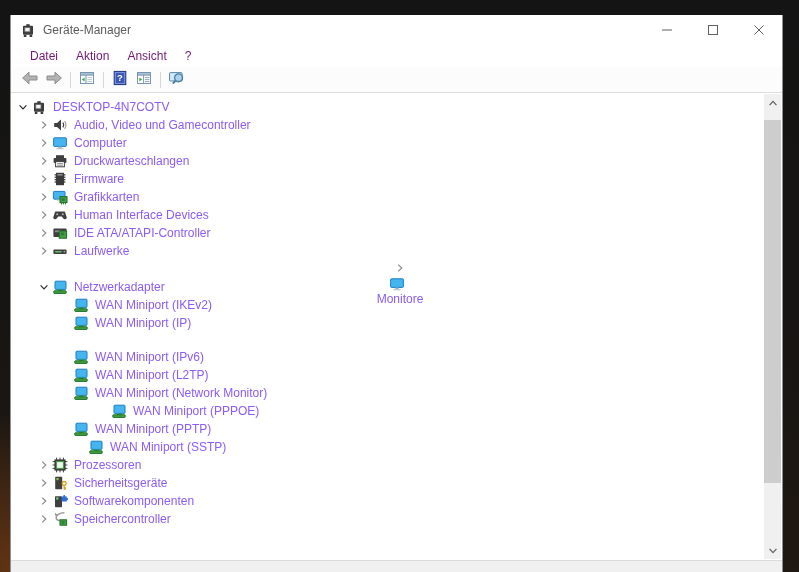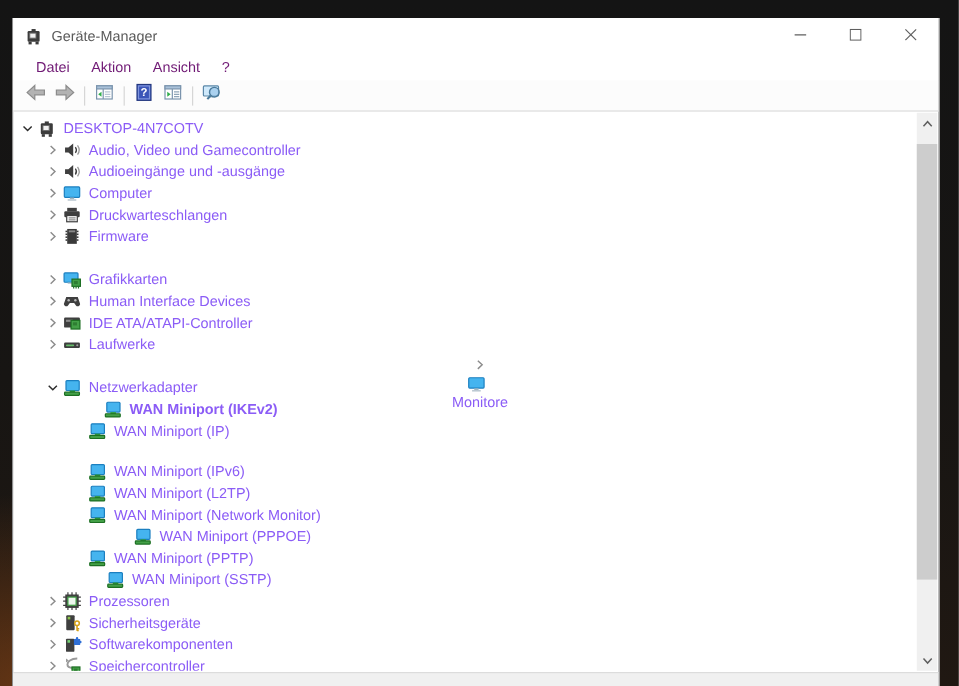--- a/index.html
+++ b/index.html
@@ -181,35 +181,20 @@
           <span>Audio, Video und Gamecontroller</span>
         </div>
         <div class="tree-row" style="padding-left: 24px;">
           <span class="chev">
             <svg width="16" height="16" viewBox="0 0 16 16">
               <path d="M6.2 4.6L9.8 8l-3.6 3.4" fill="none" stroke="#8c8c8c" stroke-width="1.2"></path>
             </svg>
           </span>
           <span class="ticon">
             <svg width="16" height="16" viewBox="0 0 16 16">
-              <path d="M2.2 6h2.8L9 2.6v10.8L5 10H2.2z" fill="#3f3f3f"></path>
-              <path d="M10.8 5.6q1.8 2.4 0 4.8" stroke="#3f3f3f" fill="none" stroke-width="1.1"></path>
-              <path d="M12.6 4.1q2.8 3.9 0 7.8" stroke="#9b9b9b" fill="none" stroke-width="1.1"></path>
-            </svg>
-          </span>
-          <span>Audioeingänge und -ausgänge</span>
-        </div>
-        <div class="tree-row" style="padding-left: 24px;">
-          <span class="chev">
-            <svg width="16" height="16" viewBox="0 0 16 16">
-              <path d="M6.2 4.6L9.8 8l-3.6 3.4" fill="none" stroke="#8c8c8c" stroke-width="1.2"></path>
-            </svg>
-          </span>
-          <span class="ticon">
-            <svg width="16" height="16" viewBox="0 0 16 16">
               <rect x="1.6" y="2.8" width="12.8" height="8.6" rx="0.8" fill="#45b4ef" stroke="#1b7fc0"></rect>
               <rect x="6.2" y="11.6" width="3.6" height="1.4" fill="#9fb6c2"></rect>
               <rect x="4.4" y="13" width="7.2" height="1.3" fill="#bcc9d2"></rect>
             </svg>
           </span>
           <span>Computer</span>
         </div>
         <div class="tree-row" style="padding-left: 24px;">
           <span class="chev">
             <svg width="16" height="16" viewBox="0 0 16 16">
@@ -244,21 +229,21 @@
                 <rect x="11.8" y="5.6" width="1.6" height="1.3"></rect>
                 <rect x="11.8" y="8" width="1.6" height="1.3"></rect>
                 <rect x="11.8" y="10.4" width="1.6" height="1.3"></rect>
                 <rect x="4" y="1.8" width="8" height="12.4"></rect>
               </g>
               <rect x="5.3" y="3" width="5.4" height="1.6" fill="#8a8a8a"></rect>
             </svg>
           </span>
           <span>Firmware</span>
         </div>
-        <div class="tree-row" style="padding-left: 24px; margin-top: 18px;">
+        <div class="tree-row" style="padding-left: 24px;">
           <span class="chev">
             <svg width="16" height="16" viewBox="0 0 16 16">
               <path d="M6.2 4.6L9.8 8l-3.6 3.4" fill="none" stroke="#8c8c8c" stroke-width="1.2"></path>
             </svg>
           </span>
           <span class="ticon">
             <svg width="16" height="16" viewBox="0 0 16 16">
               <rect x="1.4" y="2.4" width="11.6" height="7.8" rx="0.8" fill="#45b4ef" stroke="#1b7fc0"></rect>
               <rect x="4.4" y="10.4" width="4.4" height="1" fill="#9fb6c2"></rect>
               <rect x="8" y="7.6" width="7" height="6" fill="#43a047" stroke="#1d6f23"></rect>
@@ -339,21 +324,21 @@
           </span>
           <span class="ticon">
             <svg width="16" height="16" viewBox="0 0 16 16">
               <rect x="3" y="2.2" width="11" height="8.2" rx="0.8" fill="#45b4ef" stroke="#1b7fc0"></rect>
               <rect x="6" y="10.4" width="4.6" height="1.6" fill="#2f9e41"></rect>
               <rect x="1.8" y="11.8" width="12.4" height="2.6" rx="0.6" fill="#43a047" stroke="#1d6f23"></rect>
             </svg>
           </span>
           <span>Netzwerkadapter</span>
         </div>
-        <div class="tree-row" style="padding-left: 58px; font-weight: bold;">
+        <div class="tree-row" style="padding-left: 45px;">
           <span class="chev"></span>
           <span class="ticon">
             <svg width="16" height="16" viewBox="0 0 16 16">
               <rect x="3" y="2.2" width="11" height="8.2" rx="0.8" fill="#45b4ef" stroke="#1b7fc0"></rect>
               <rect x="6" y="10.4" width="4.6" height="1.6" fill="#2f9e41"></rect>
               <rect x="1.8" y="11.8" width="12.4" height="2.6" rx="0.6" fill="#43a047" stroke="#1d6f23"></rect>
             </svg>
           </span>
           <span>WAN Miniport (IKEv2)</span>
         </div>

